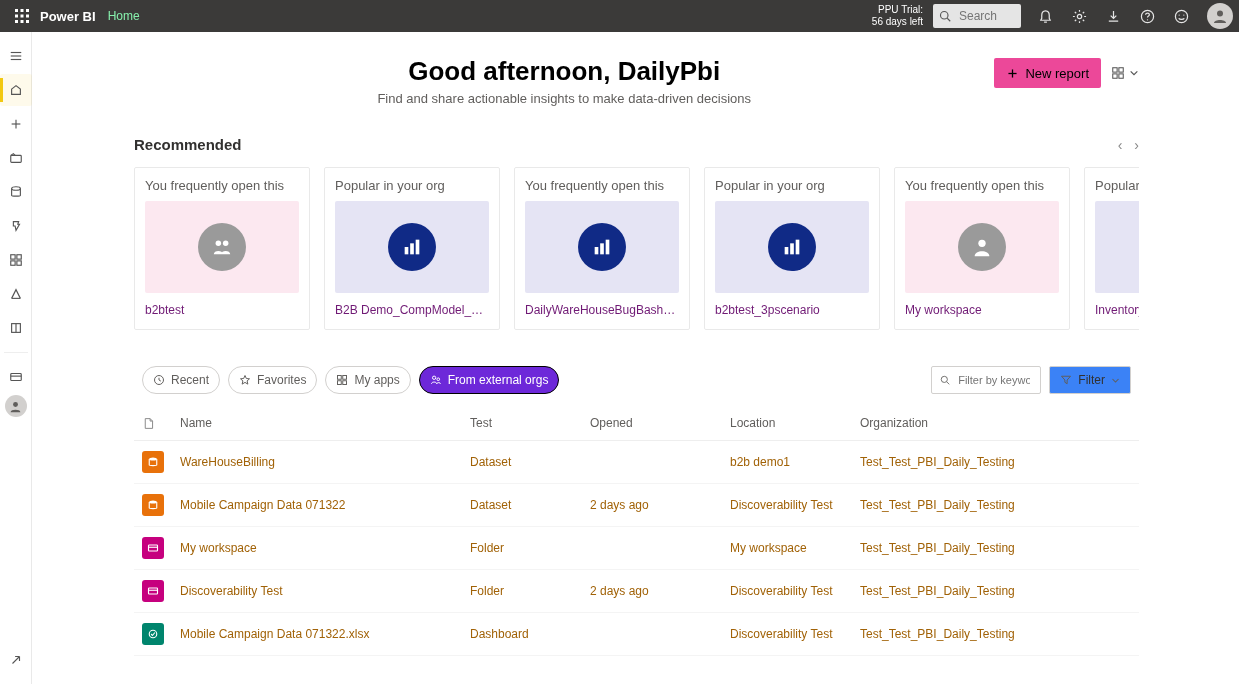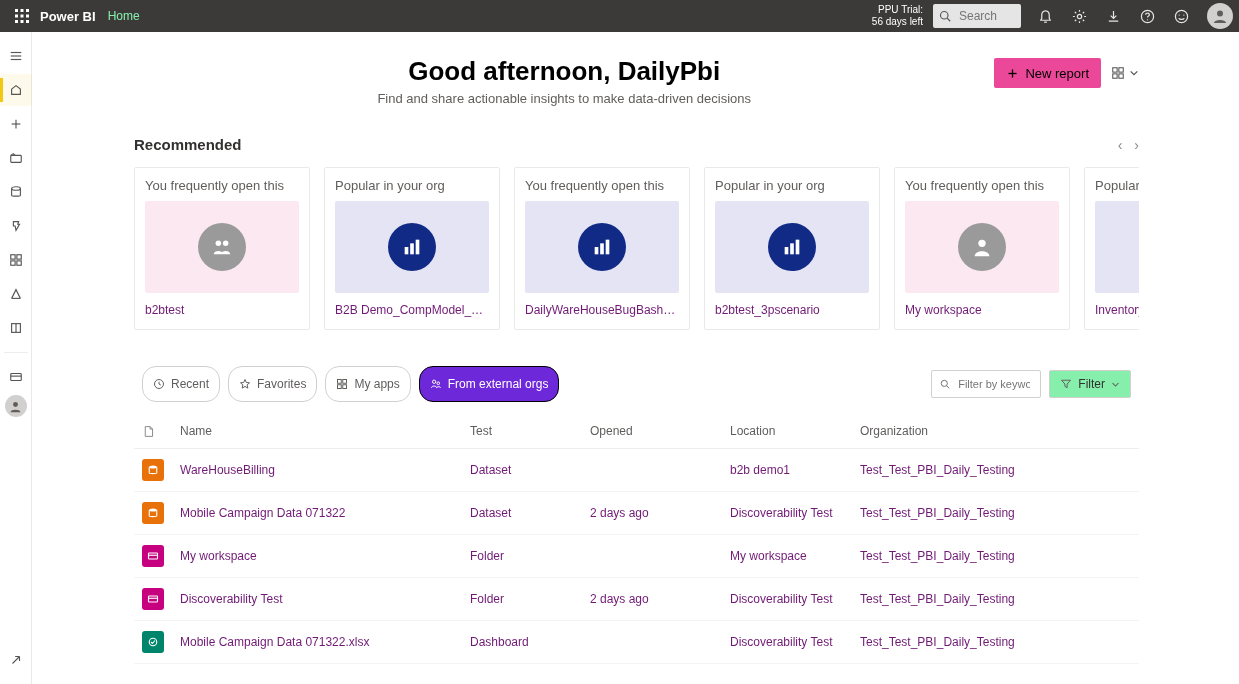--- a/index.html
+++ b/index.html
@@ -50,30 +50,30 @@
   .thumb.pink { background:#fce8f0; }
   .thumb.lilac { background:#e5e4f4; }
   .title { font-size:12px; color:#701a75; white-space:nowrap; overflow:hidden; text-overflow:ellipsis; }
   .medal { width:48px; height:48px; border-radius:50%; display:flex; align-items:center; justify-content:center; }
   .medal.gray { background:#9a9a9a; }
   .medal.blue { background:#102a86; }
   .medal svg { fill:#fff; }
 
   .tabset { margin-top:36px; background:#fff; border-radius:6px; }
   .tabs-row { display:flex; align-items:center; gap:8px; padding: 0 8px; }
-  .pill { display:inline-flex; align-items:center; gap:6px; height:36px; padding:9px 10px; border:1px solid #d2d0ce; border-radius:14px; font-size:12px; color:#605e5c; cursor:pointer; background:#fff; }
+  .pill { display:inline-flex; align-items:center; gap:6px; height:28px; padding:9px 10px; border:1px solid #d2d0ce; border-radius:14px; font-size:12px; color:#605e5c; cursor:pointer; background:#fff; }
   .pill.active { background:#6d28d9; color:#fff; border-color:#000; }
   .tabs-spacer { flex:1; }
   .filter-input { display:flex; align-items:center; gap:6px; height:28px; padding:0 8px; border:1px solid #d2d0ce; border-radius:2px; width:110px; }
   .filter-input input { border:none; outline:none; font-size:11px; width:100%; }
-  .filter-btn { display:inline-flex; align-items:center; gap:6px; height:28px; padding:0 10px; border:1px solid #d2d0ce; border-radius:2px; font-size:12px; cursor:pointer; background:#86efac; }
+  .filter-btn { display:inline-flex; align-items:center; gap:6px; height:28px; padding:0 10px; border:1px solid #d2d0ce; border-radius:2px; font-size:12px; cursor:pointer; background:#3b82f6; }
 
   table { width:100%; border-collapse:collapse; margin-top:12px; }
   th { text-align:left; font-weight:400; font-size:12px; color:#605e5c; padding:10px 8px; border-bottom:1px solid #eee; }
-  td { font-size:12px; color:#701a75; padding:10px 8px; border-bottom:1px solid #f4f4f4; white-space:nowrap; overflow:hidden; text-overflow:ellipsis; }
+  td { font-size:12px; color:#a16207; padding:10px 8px; border-bottom:1px solid #f4f4f4; white-space:nowrap; overflow:hidden; text-overflow:ellipsis; }
   td.iconcell { width:34px; }
   .doc-chip { width:22px; height:22px; border-radius:3px; display:inline-flex; align-items:center; justify-content:center; }
   .chip-orange { background:#e8710a; }
   .chip-pink { background:#c6007e; }
   .chip-teal { background:#00856d; }
   .doc-chip svg { fill:#fff; }
 
   svg { display:block; }
 </style>
 </head>

